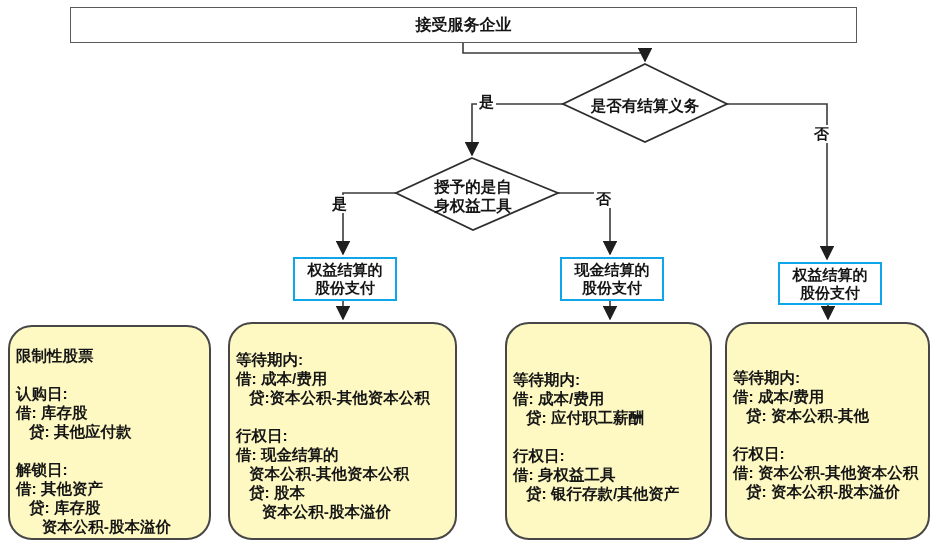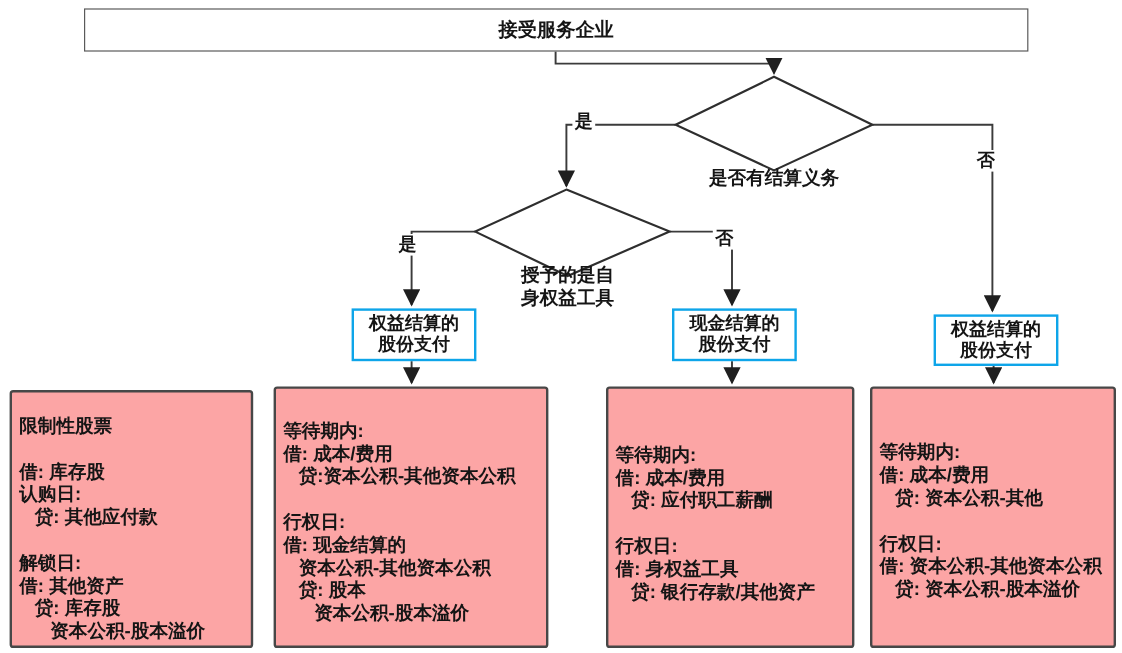--- a/index.html
+++ b/index.html
@@ -46,42 +46,41 @@
   }
   .mid-node.m1 { left: 293px; top: 257px; width: 100px; height: 40px; }
   .mid-node.m2 { left: 560px; top: 257px; width: 100px; height: 40px; }
   .mid-node.m3 { left: 778px; top: 262px; width: 100px; height: 39px; }
   
   .diamond-text {
     position: absolute;
     text-align: center;
     font-size: 15.5px;
     line-height: 19px;
-    margin-top: 43px;
   }
   .diamond-text.d1 { left: 575px; top: 96px;  width: 140px; }
   .diamond-text.d2 { left: 413px; top: 177px; width: 120px; }
   
   .edge-label {
     position: absolute;
     background: #ffffff;
     font-size: 15px;
     line-height: 16px;
     padding: 1px 2px;
   }
   .edge-label.y1 { left: 477px; top: 93px; }
   .edge-label.n1 { left: 812px; top: 125px; }
   .edge-label.y2 { left: 330px; top: 195px; }
   .edge-label.n2 { left: 594px; top: 190px; }
   
   .round-box {
     position: absolute;
-    background: #fca5a5;
+    background: #fef9c3;
     border: 2px solid #474747;
-    border-radius: 3px;
+    border-radius: 24px;
     font-size: 15.5px;
     line-height: 19px;
     padding-left: 6px;
     padding-right: 4px;
     box-sizing: border-box;
   }
   .round-box .line {
     min-height: 19px;
     white-space: pre;
   }
@@ -147,22 +146,22 @@
     <div>股份支付</div>
   </div>
   <div class="rect-node mid-node m3">
     <div>权益结算的</div>
     <div>股份支付</div>
   </div>
 
   <div class="round-box b1">
     <div class="line">限制性股票</div>
     <div class="line"></div>
+    <div class="line">认购日:</div>
     <div class="line">借: 库存股</div>
-    <div class="line">认购日:</div>
     <div class="line">   贷: 其他应付款</div>
     <div class="line"></div>
     <div class="line">解锁日:</div>
     <div class="line">借: 其他资产</div>
     <div class="line">   贷: 库存股</div>
     <div class="line">      资本公积-股本溢价</div>
   </div>
 
   <div class="round-box b2">
     <div class="line">等待期内:</div>

